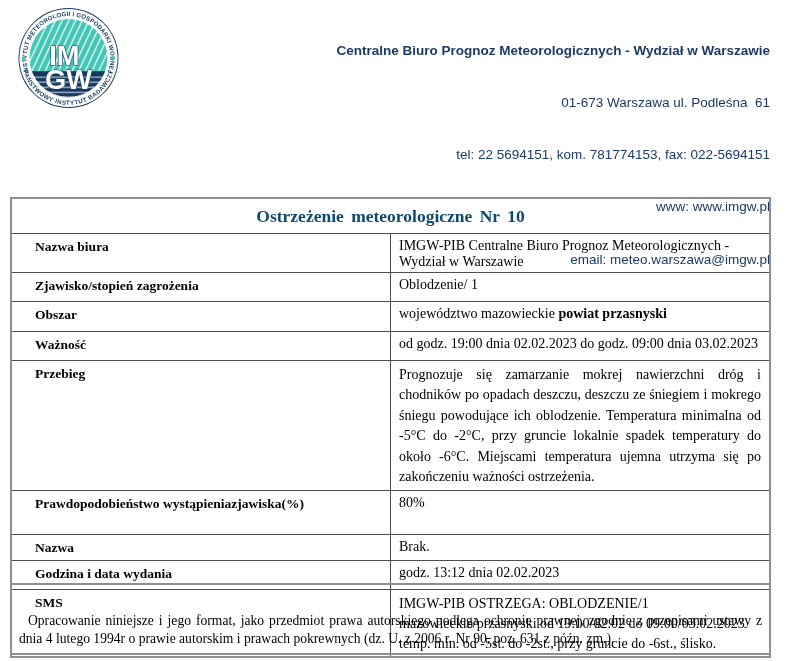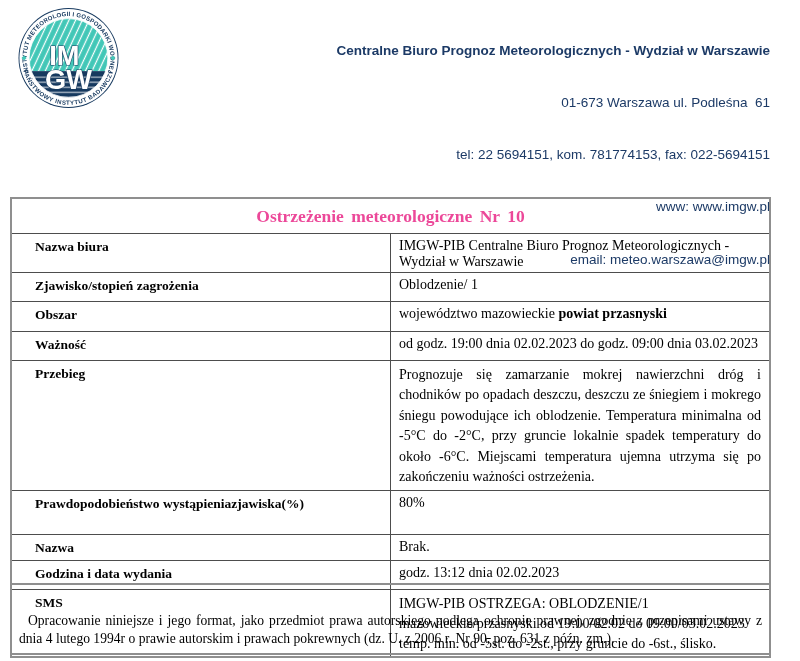--- a/index.html
+++ b/index.html
@@ -47,21 +47,21 @@
     width: 197px;
     font-weight: bold;
     font-size: 13.5px;
     padding-left: 23px;
     line-height: 18px;
   }
   .warn td.title-cell {
     text-align: center;
     font-weight: bold;
     font-size: 17.5px;
-    color: #ec4899;
+    color: #0c4a6e;
     word-spacing: 3px;
     padding-top: 7px;
   }
   tr.r-title   { height: 35px; }
   tr.r-nazwa   { height: 29px; }
   tr.r-zjawisko{ height: 29px; }
   tr.r-obszar  { height: 30px; }
   tr.r-waznosc { height: 29px; }
   tr.r-przebieg{ height: 83px; }
   tr.r-prawdo  { height: 44px; }

